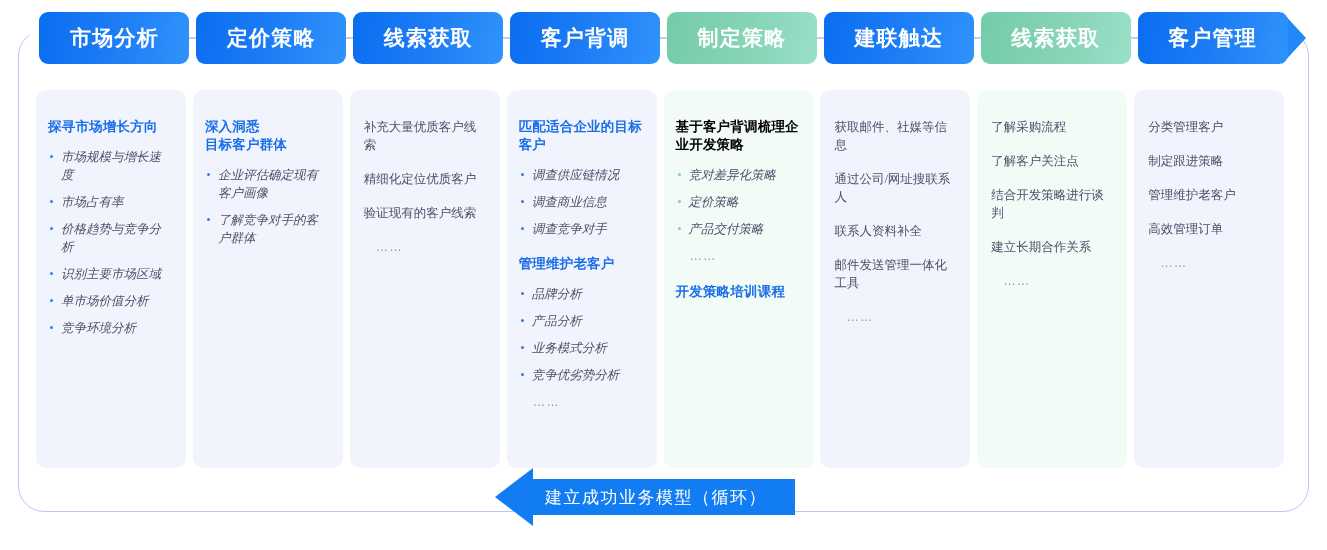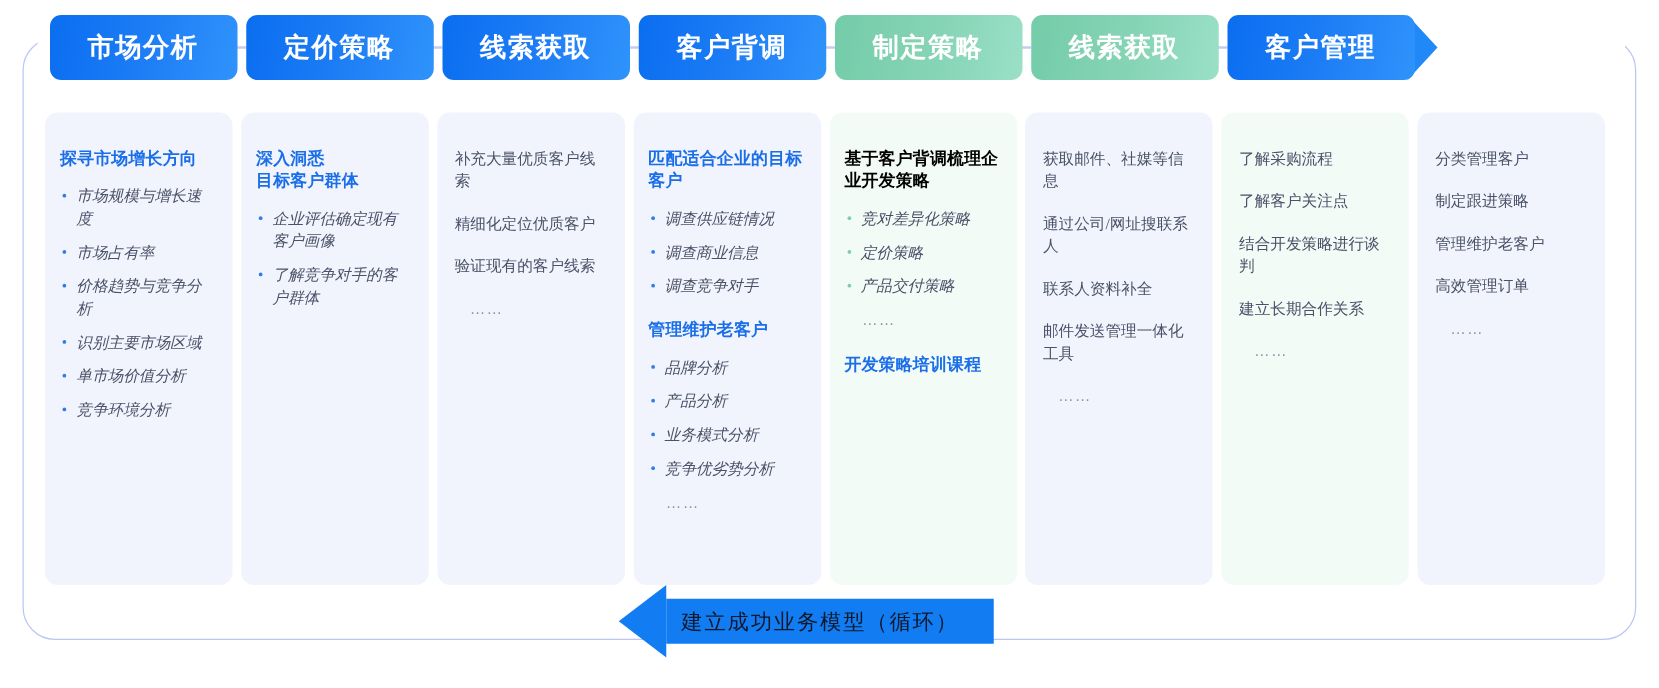--- a/index.html
+++ b/index.html
@@ -162,21 +162,21 @@
     border-top: 29px solid transparent;
     border-bottom: 29px solid transparent;
     border-right: 38px solid #127df2;
   }
   .arrow-body {
     height: 36px;
     background: #127df2;
     display: flex;
     align-items: center;
     padding: 0 28px 0 12px;
-    color: #0f172a;
+    color: #ffffff;
     font-size: 17px;
     letter-spacing: 1.5px;
   }
 </style>
 </head>
 <body>
 
 <div id="stage">
 
   <div class="loop-border"></div>
@@ -194,20 +194,24 @@
         <div class="tab-connector"></div>
         <div class="tab blue">线索获取</div>
       </div>
       <div class="tab-slot">
         <div class="tab-connector"></div>
         <div class="tab blue">客户背调</div>
       </div>
       <div class="tab-slot">
         <div class="tab-connector"></div>
         <div class="tab green">制定策略</div>
+      </div>
+      <div class="tab-slot">
+        <div class="tab-connector"></div>
+        <div class="tab blue">建联触达</div>
       </div>
       <div class="tab-slot">
         <div class="tab-connector"></div>
         <div class="tab green">线索获取</div>
       </div>
       <div class="tab-slot">
         <div class="tab-connector"></div>
         <div class="tab-arrow-head"></div>
         <div class="tab blue">客户管理</div>
       </div>

